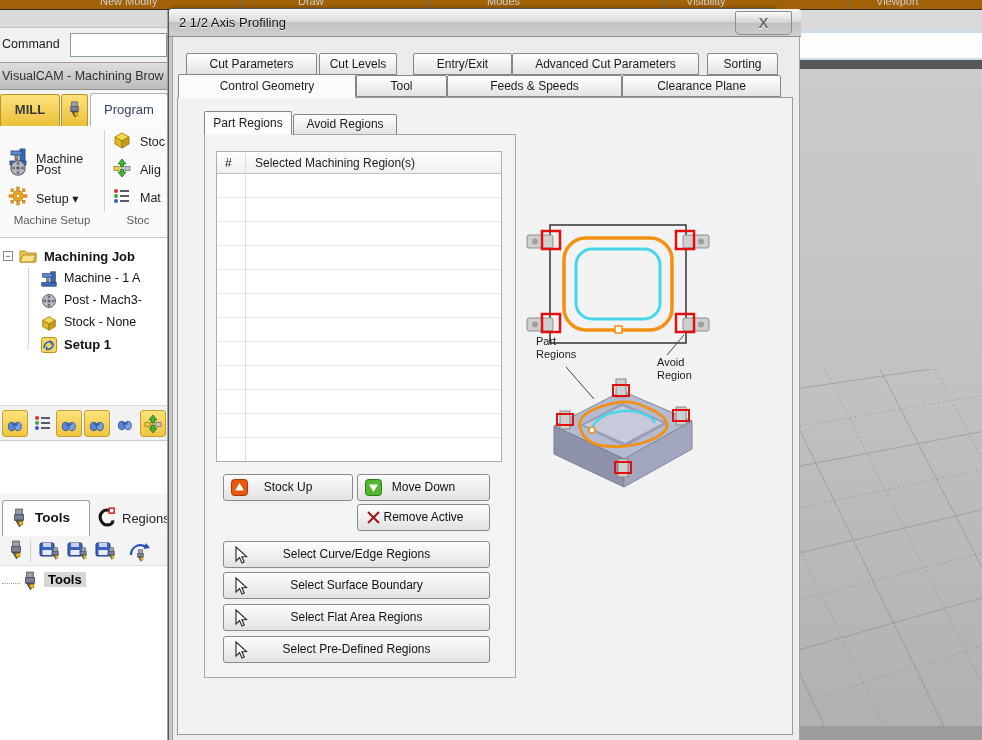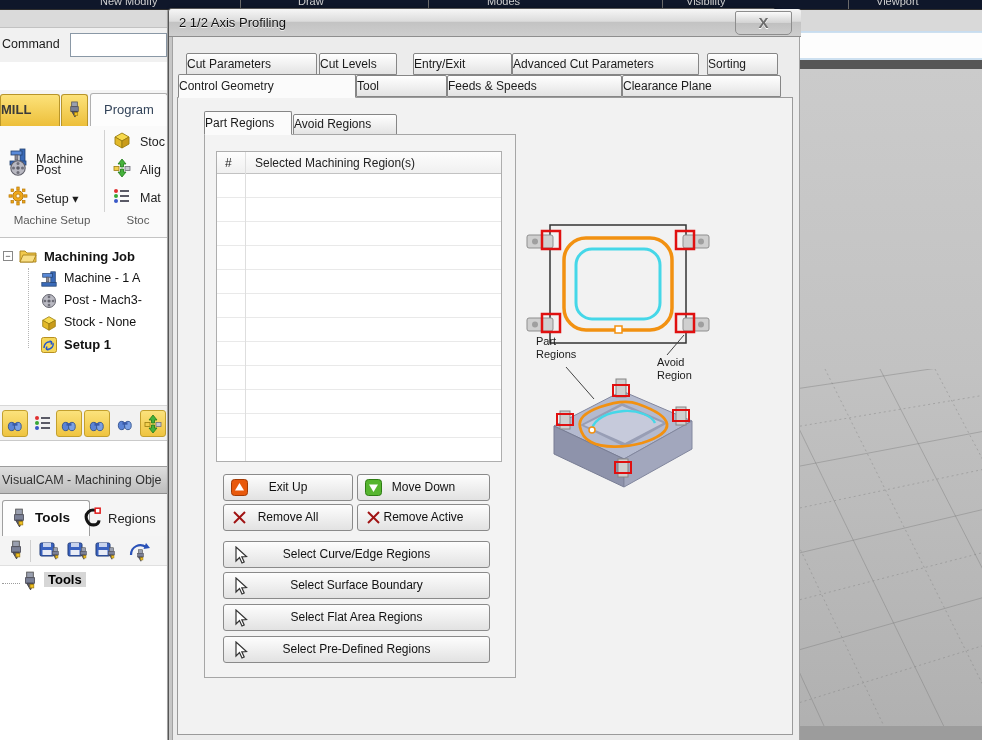--- a/index.html
+++ b/index.html
@@ -1,53 +1,53 @@
 <!DOCTYPE html>
 <html><head>
 <meta charset="utf-8">
 <style>
   * { margin:0; padding:0; box-sizing:border-box; }
   html,body { width:982px; height:740px; overflow:hidden; background:#fff;
     font-family:"Liberation Sans", sans-serif; }
   .abs { position:absolute; }
   
-  .top-strip { left:0; top:0; width:982px; height:10px; background:#0f172a; border-bottom:1px solid #2d2d2d; overflow:hidden; }
+  .top-strip { left:0; top:0; width:982px; height:10px; background:#a16207; border-bottom:1px solid #2d2d2d; overflow:hidden; }
   .top-strip span { position:absolute; top:-5px; font-size:11px; color:#cfcfcf; white-space:nowrap; }
   .top-strip i { position:absolute; top:0; width:1px; height:10px; background:#6b6b6b; }
   
   .left-panel { left:0; top:10px; width:168px; height:730px; background:#ffffff; border-right:1px solid #a9a9a9; overflow:hidden; }
   .ribbon-upper { left:0; top:0; width:168px; height:18px; background:#dadada; border-bottom:1px solid #c2c2c2; }
   .command-row { left:0; top:18px; width:168px; height:34px; background:#f1f1f1; }
   .command-row label { position:absolute; left:2px; top:9px; font-size:12.5px; color:#1a1a1a; }
   .command-input { position:absolute; left:70px; top:5px; width:97px; height:24px; background:#fff; border:1px solid #8a98a6; font-size:12px; padding:0 4px; }
   .panel-header { background:linear-gradient(#dedede,#bdbdbd); border-top:1px solid #9d9d9d; border-bottom:1px solid #8f8f8f; color:#303030; font-size:12.5px; line-height:26px; padding-left:2px; white-space:nowrap; overflow:hidden; }
   .hdr1 { left:0; top:52px; width:168px; height:28px; line-height:27px; }
   .browser-tabs { left:0; top:80px; width:168px; height:36px; background:#f5f5f5; }
-  .mill-tab { position:absolute; left:0; top:4px; width:60px; height:32px; background:linear-gradient(#fce27a,#edbf3a); border:1px solid #b8952a; border-bottom:none; border-radius:3px 3px 0 0; line-height:30px; font-size:13px; font-weight:bold; color:#3a3a3a; }
+  .mill-tab { position:absolute; left:0; top:4px; width:60px; height:32px; background:linear-gradient(#fce27a,#edbf3a); border:1px solid #b8952a; border-bottom:none; border-radius:3px 3px 0 0; text-align:center; line-height:30px; font-size:13px; font-weight:bold; color:#3a3a3a; }
   .mill-iconbtn { position:absolute; left:61px; top:4px; width:27px; height:32px; background:linear-gradient(#fce27a,#edbf3a); border:1px solid #b8952a; border-bottom:none; border-radius:3px 3px 0 0; text-align:center; padding-top:6px; }
   .program-tab { position:absolute; left:90px; top:3px; width:78px; height:33px; background:#fdfdfd; border:1px solid #b0b0b0; border-bottom:none; border-radius:3px 3px 0 0; text-align:center; line-height:31px; font-size:13px; color:#33445a; }
   .ribbon-area { left:0; top:116px; width:168px; height:112px; background:#fafafa; border-bottom:1px solid #c4c4c4; }
   .ribbon-item { position:absolute; height:26px; }
   .ribbon-item .lbl { position:absolute; left:28px; top:5px; font-size:12.5px; color:#1c1c1c; white-space:nowrap; }
   .ribbon-sep { position:absolute; left:104px; top:4px; width:1px; height:82px; background:#d2d2d2; }
   .group-lbl { position:absolute; top:88px; font-size:11.5px; color:#5a5a5a; text-align:center; white-space:nowrap; }
   .tree-upper { left:0; top:228px; width:168px; height:167px; background:#fff; }
   .tree-row { position:absolute; height:22px; white-space:nowrap; }
   .tree-row .tlbl { position:absolute; top:3px; font-size:12.5px; color:#111; }
   .bold { font-weight:bold; font-size:13px !important; }
   .expander { position:absolute; left:3px; top:5px; width:10px; height:10px; border:1px solid #888; background:#fff; font-size:9px; line-height:8px; text-align:center; color:#333; }
   .tree-vline { position:absolute; left:28px; top:30px; height:80px; border-left:1px dotted #b5b5b5; }
   .mops-toolbar { left:0; top:395px; width:168px; height:36px; background:#f2f2f2; border-top:1px solid #d8d8d8; border-bottom:1px solid #cacaca; }
   .mop-btn { position:absolute; top:4px; width:26px; height:27px; border-radius:3px; text-align:center; padding-top:3px; }
   .mop-btn.yel { background:linear-gradient(#fbe27c,#efc440); border:1px solid #c3a02e; }
   .hdr2 { left:0; top:456px; width:168px; height:28px; line-height:27px; }
   .objects-tabs { left:0; top:484px; width:168px; height:42px; background:#f5f5f5; }
   .tools-tab { position:absolute; left:2px; top:6px; width:88px; height:36px; background:#fdfdfd; border:1px solid #9f9f9f; border-bottom:none; border-radius:3px 3px 0 0; }
   .tools-tab .tt { position:absolute; left:32px; top:9px; font-size:13.5px; font-weight:bold; color:#111; }
-  .regions-tab { position:absolute; left:78px; top:8px; width:76px; height:34px;text-decoration:underline; }
+  .regions-tab { position:absolute; left:92px; top:8px; width:76px; height:34px;text-decoration:underline; }
   .regions-tab .tt { position:absolute; left:30px; top:9px; font-size:13px; color:#222; }
   .objects-iconrow { left:0; top:526px; width:168px; height:30px; background:#f4f4f4; border-bottom:1px solid #e0e0e0; }
   .icr { position:absolute; top:3px; }
   .icr-sep { position:absolute; left:30px; top:4px; width:1px; height:22px; background:#cfcfcf; }
   .objects-tree { left:0; top:556px; width:168px; height:184px; background:#fff; }
   .dotline { position:absolute; left:2px; top:17px; width:18px; border-top:1px dotted #9c9c9c; }
   .tools-root-lbl { position:absolute; left:44px; top:6px; font-size:13px; font-weight:bold; color:#000; background:#d6d6d6; padding:0 4px; }
   
   .viewport { left:800px; top:10px; width:182px; height:730px; overflow:hidden; }
   .vp-ribbon { left:0; top:0; width:182px; height:22px; background:#d9d9d9; border-bottom:1px solid #c8ddf0; }
@@ -55,21 +55,21 @@
   .vp-darkbar { left:0; top:50px; width:182px; height:9px; background:#565656; }
   .vp-canvas { left:0; top:59px; width:182px; height:671px; background:linear-gradient(#cbcbcb 0%,#c2c2c2 45%,#b0b0b0 100%); }
   .vp-footer { position:absolute; left:0; top:657px; width:182px; height:14px; background:#9c9c9c; }
   .vp-edge { left:0; top:0; width:2px; height:730px; background:#6f6f6f; }
   
   .dialog { left:168px; top:8px; width:608px; height:732px; background:#c6c6c6; border:1px solid #565656; border-bottom:none; border-radius:4px 4px 0 0; box-shadow:2px 0 4px rgba(0,0,0,.35); }
   .titlebar { left:0; top:0; width:632px; height:28px; background:linear-gradient(#f6f6f6 0%,#dcdcdc 45%,#c3c3c3 50%,#cecece 100%); border-bottom:1px solid #8e8e8e; border-radius:3px 3px 0 0; }
   .titlebar .t { position:absolute; left:10px; top:6px; font-size:13px; color:#101010; text-shadow:0 1px 0 rgba(255,255,255,.8); }
   .close-btn { left:566px; top:2px; width:57px; height:24px; background:linear-gradient(#fbfbfb,#d2d2d2 50%,#c0c0c0 52%,#cccccc); border:1px solid #8d8d8d; border-radius:2px 2px 5px 5px; text-align:center; font-size:15px; font-weight:bold; color:#6e6e6e; line-height:22px; text-shadow:0 1px 0 #fff; cursor:default; }
   .dlg-content { left:3px; top:28px; width:628px; height:704px; background:#ececec; border-left:1px solid #a2a2a2; border-right:1px solid #a2a2a2; }
-  .tab { position:absolute; height:22px; background:linear-gradient(#ffffff,#e3e3e3); border:1px solid #868686; border-radius:2px 2px 0 0; text-align:left; font-size:12px; color:#1b1b1b; line-height:20px; white-space:nowrap; overflow:hidden; }
+  .tab { position:absolute; height:22px; background:linear-gradient(#ffffff,#e3e3e3); border:1px solid #868686; border-radius:2px 2px 0 0; text-align:center; font-size:12px; color:#1b1b1b; line-height:20px; white-space:nowrap; overflow:hidden; }
   .tab.active { background:#fbfbfb; border-bottom:1px solid #fbfbfb; z-index:3; height:24px; line-height:22px; }
   .tab-page { left:8px; top:88px; width:616px; height:638px; background:#f2f2f2; border:1px solid #9a9a9a; }
   .sub-page { left:35px; top:125px; width:312px; height:544px; background:#f3f3f3; border:1px solid #a6a6a6; }
   
   .rtable { left:47px; top:142px; width:286px; height:311px; background:#fff; border:1px solid #aeaeae; }
   .rt-head { position:absolute; left:0; top:0; width:284px; height:22px; background:linear-gradient(#fdfdfd,#f0f0f0); border-bottom:1px solid #c2c2c2; }
   .rt-head .c1 { position:absolute; left:8px; top:4px; font-size:12px; color:#222; }
   .rt-head .c2 { position:absolute; left:38px; top:4px; font-size:12px; color:#222; }
   .rt-vline { position:absolute; left:28px; top:0; width:1px; height:309px; background:#dedede; }
   .rt-body { position:absolute; left:0; top:22px; width:284px; height:287px;
@@ -185,20 +185,21 @@
 </div>
 
 <div class="abs left-panel">
   <div class="abs ribbon-upper"></div>
 
   <div class="abs command-row">
     <label>Command</label>
     <input class="command-input" value="" style="">
   </div>
 
+  <div class="abs panel-header hdr1">VisualCAM - Machining Brow</div>
 
   <div class="abs browser-tabs">
     <div class="mill-tab">MILL</div>
     <div class="mill-iconbtn">
       <svg width="17" height="17">
           <use href="#sym-tool"></use>
         </svg>
     </div>
     <div class="program-tab">Program</div>
   </div>
@@ -294,21 +295,20 @@
           <use href="#sym-mop"></use>
         </svg></div>
     <div class="mop-btn" style="left:112px"><svg width="20" height="20">
           <use href="#sym-mop"></use>
         </svg></div>
     <div class="mop-btn yel" style="left:140px"><svg width="20" height="20">
           <use href="#sym-align"></use>
         </svg></div>
   </div>
 
-  <div class="abs panel-header hdr2">VisualCAM - Machining Obje</div>
 
   <div class="abs objects-tabs">
     <div class="tools-tab">
       <svg width="20" height="20" style="position:absolute;left:6px;top:7px">
           <use href="#sym-tool"></use>
         </svg>
       <span class="tt">Tools</span>
     </div>
     <div class="regions-tab">
       <svg width="22" height="22" style="position:absolute;left:4px;top:4px">
@@ -405,37 +405,28 @@
     </div>
     <div class="rt-body"></div>
     <div class="rt-vline"></div>
   </div>
 
   <div class="btn" style="left:54px;top:465px;width:130px">
     <svg class="bicon" width="17" height="17">
       <rect x="0.5" y="0.5" width="16" height="16" rx="3" fill="#e8590c" stroke="#a33b05"></rect>
       <polygon points="8.5,4 13,11.5 4,11.5" fill="#fff"></polygon>
     </svg>
-    <span>Exit Up</span>
+    <span>Stock Up</span>
   </div>
   <div class="btn" style="left:188px;top:465px;width:133px">
     <svg class="bicon" width="17" height="17">
       <rect x="0.5" y="0.5" width="16" height="16" rx="3" fill="#56b52f" stroke="#2e7d14"></rect>
       <polygon points="8.5,13 13,5.5 4,5.5" fill="#fff"></polygon>
     </svg>
     <span>Move Down</span>
-  </div>
-  <div class="btn" style="left:54px;top:495px;width:130px">
-    <svg class="bicon" width="17" height="17">
-      <g stroke="#a01212" stroke-width="2">
-          <line x1="3" y1="3" x2="14" y2="14"></line>
-          <line x1="14" y1="3" x2="3" y2="14"></line>
-        </g>
-    </svg>
-    <span>Remove All</span>
   </div>
   <div class="btn" style="left:188px;top:495px;width:133px">
     <svg class="bicon" width="17" height="17">
       <g stroke="#a01212" stroke-width="2">
           <line x1="3" y1="3" x2="14" y2="14"></line>
           <line x1="14" y1="3" x2="3" y2="14"></line>
         </g>
     </svg>
     <span>Remove Active</span>
   </div>

